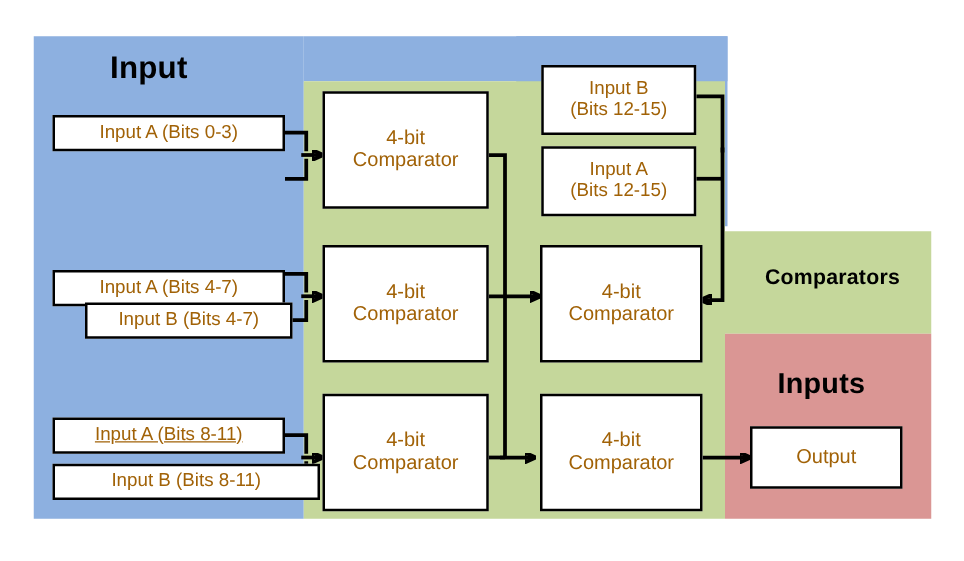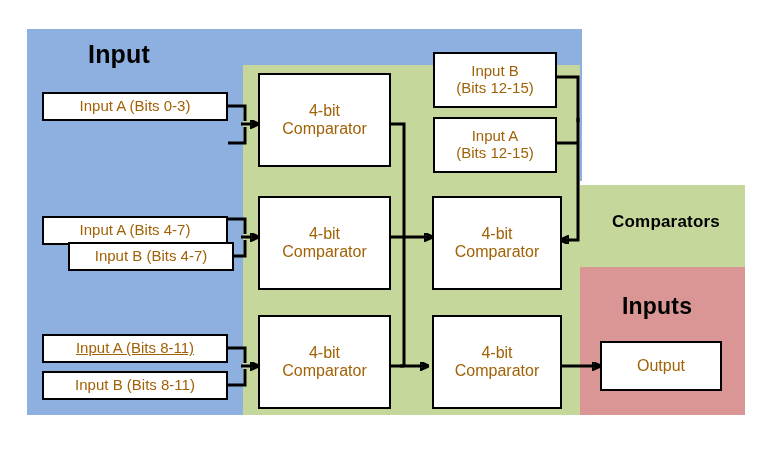--- a/index.html
+++ b/index.html
@@ -88,21 +88,21 @@
   </div>
 
   <div class="node" style="left:48px; top:242px; width:166px; height:29px; font-size:15px;margin-left:20px;">
     <span>Input B (Bits 4-7)</span>
   </div>
 
   <div class="node" style="left:42px; top:334px; width:186px; height:29px; font-size:15px;text-decoration:underline;">
     <span>Input A (Bits 8-11)</span>
   </div>
 
-  <div class="node" style="left:42px; top:371px; width:186px; height:29px; font-size:15px;">
+  <div class="node" style="left:42px; top:371px; width:214px; height:29px; font-size:15px;">
     <span>Input B (Bits 8-11)</span>
   </div>
 
   <div class="node" style="left:433px; top:52px; width:124px; height:56px; font-size:15px;">
     <span>Input B</span>
     <span>(Bits 12-15)</span>
   </div>
 
   <div class="node" style="left:433px; top:117px; width:124px; height:56px; font-size:15px;">
     <span>Input A</span>

